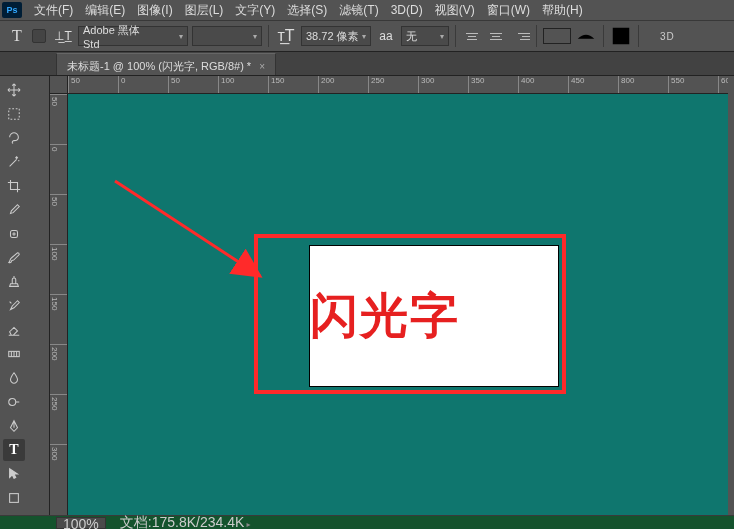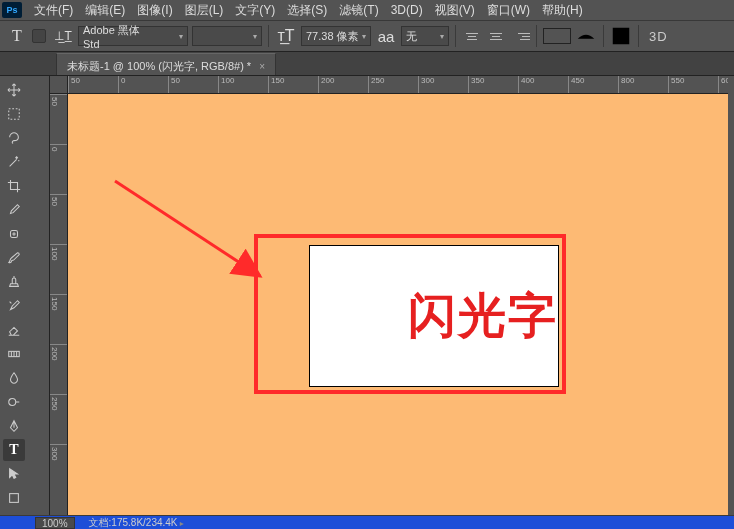--- a/index.html
+++ b/index.html
@@ -17,50 +17,50 @@
   .font-select { height: 20px; background: #4a4a4a; border: 1px solid #333; color: #ddd; padding: 0 4px; font-size: 11px; display: flex; align-items: center; }
   .font-select.wide { width: 110px; gap: 29px; }
   .font-select.med { width: 70px; }
   .font-select.sm { width: 48px; }
   .caret { margin-left: auto; font-size: 8px; color: #aaa; }
   .vdiv { width: 1px; height: 22px; background: #3a3a3a; margin: 0 2px; }
   .align-btn { width: 20px; height: 18px; display: flex; flex-direction: column; align-items: center; justify-content: center; gap: 2px; }
   .align-btn span { height: 1px; background: #bbb; display: block; }
   .color-swatch { width: 28px; height: 16px; border: 1px solid #222; }
   .t-icon { font-family: serif; font-size: 16px; }
-  .threed { font-size: 13px; letter-spacing: 1px; color: #ccc; padding: 0 4px; }
+  .threed { font-size: 10px; letter-spacing: 1px; color: #ccc; padding: 0 4px; margin-left: 11px; }
   
   
   .tabbar { height: 24px; background: #424242; display: flex; align-items: flex-end; padding-left: 56px; border-bottom: 1px solid #222; }
   .tab { height: 22px; background: #535353; padding: 4px 10px 0; font-size: 11px; color: #ddd; display: flex; align-items: center; gap: 8px; border-top: 1px solid #666; border-left: 1px solid #333; border-right: 1px solid #333; }
   .tab-close { font-size: 10px; color: #aaa; }
   
   
   .workspace { position: absolute; top: 76px; left: 0; right: 0; bottom: 14px; display: flex; }
   
   
   .tools { width: 50px; background: #535353; border-right: 1px solid #222; display: flex; flex-wrap: wrap; padding: 2px; align-content: flex-start; }
   .tool { width: 22px; height: 22px; display: flex; align-items: center; justify-content: center; color: #ccc; font-size: 13px; margin: 1px; border-radius: 2px; }
   .tool.active { background: #3a3a3a; color: #fff; }
   .tool svg { width: 14px; height: 14px; stroke: #ccc; fill: none; stroke-width: 1.2; }
   
   
-  .canvas-area { flex: 1; background: #fdba74; position: relative; overflow: hidden; }
+  .canvas-area { flex: 1; background: #0f766e; position: relative; overflow: hidden; }
   .ruler-h { position: absolute; top: 0; left: 18px; right: 0; height: 18px; background: #535353; border-bottom: 1px solid #222; display: flex; overflow: hidden; font-size: 8px; color: #bbb; }
   .ruler-h span { width: 50px; flex-shrink: 0; border-left: 1px solid #888; padding-left: 2px; }
   .ruler-v { position: absolute; top: 18px; left: 0; width: 18px; bottom: 0; background: #535353; border-right: 1px solid #222; display: flex; flex-direction: column; overflow: hidden; font-size: 8px; color: #bbb; }
   .ruler-v span { height: 50px; flex-shrink: 0; border-top: 1px solid #888; writing-mode: vertical-lr; padding-top: 2px; }
   .ruler-corner { position: absolute; top: 0; left: 0; width: 18px; height: 18px; background: #535353; border-right: 1px solid #222; border-bottom: 1px solid #222; }
   .doc-canvas { position: absolute; left: 260px; top: 170px; width: 248px; height: 140px; background: #fff; box-shadow: 0 0 0 1px #000; }
-  .doc-text { font-size: 48px; font-weight: bold; color: #e62020; font-family: "SimHei", sans-serif; width: 100%; text-align: right; line-height: 140px; letter-spacing: 2px; border-radius: 27px; }
+  .doc-text { font-size: 48px; font-weight: bold; color: #e62020; font-family: "SimHei", sans-serif; width: 100%; text-align: left; line-height: 140px; letter-spacing: 2px; border-radius: 27px; }
   .red-box { position: absolute; left: 204px; top: 158px; width: 312px; height: 160px; border: 4px solid #ff2a2a; pointer-events: none; }
   .arrow { position: absolute; left: 60px; top: 100px; pointer-events: none; }
   
   
-  .statusbar { position: absolute; bottom: 0; left: 0; right: 0; height: 14px; background: #1d4ed8; border-top: 1px solid #3a3a3a; display: flex; align-items: center; padding-left: 35px; font-size: 10px; color: #ccc; gap: 14px; }
+  .statusbar { position: absolute; bottom: 0; left: 0; right: 0; height: 14px; background: #14532d; border-top: 1px solid #3a3a3a; display: flex; align-items: center; padding-left: 56px; font-size: 14px; color: #ccc; gap: 14px; }
   .zoom-field { background: #4a4a4a; padding: 0 6px; border: 1px solid #333; height: 12px; line-height: 12px; }
   .doc-info::after { content: ' ▸'; font-size: 8px; color: #888; }
 
   .right-pad { width: 6px; background: #535353; }
 </style>
 </head>
 <body>
 
 <div class="menubar">
   <div class="ps-logo">Ps</div>
@@ -85,24 +85,24 @@
     <span>Adobe 黑体 Std</span>
     <span class="caret">▾</span>
   </div>
   <div class="font-select med">
     <span></span>
     <span class="caret">▾</span>
   </div>
   <div class="vdiv"></div>
   <div class="opt-icon" style="font-size:16px;">т̲T</div>
   <div class="font-select med">
-    <span>77.38 像素</span>
-    <span class="caret">▾</span>
-  </div>
-  <div class="opt-icon" style="font-size:15px;">aa</div>
+    <span>38.72 像素</span>
+    <span class="caret">▾</span>
+  </div>
+  <div class="opt-icon" style="font-size:12px;">aa</div>
   <div class="font-select sm">
     <span>无</span>
     <span class="caret">▾</span>
   </div>
   <div class="vdiv"></div>
   <div class="align-btn">
       <span style="width:12px"></span>
       <span style="width:8px"></span>
       <span style="width:10px"></span>
     </div>

